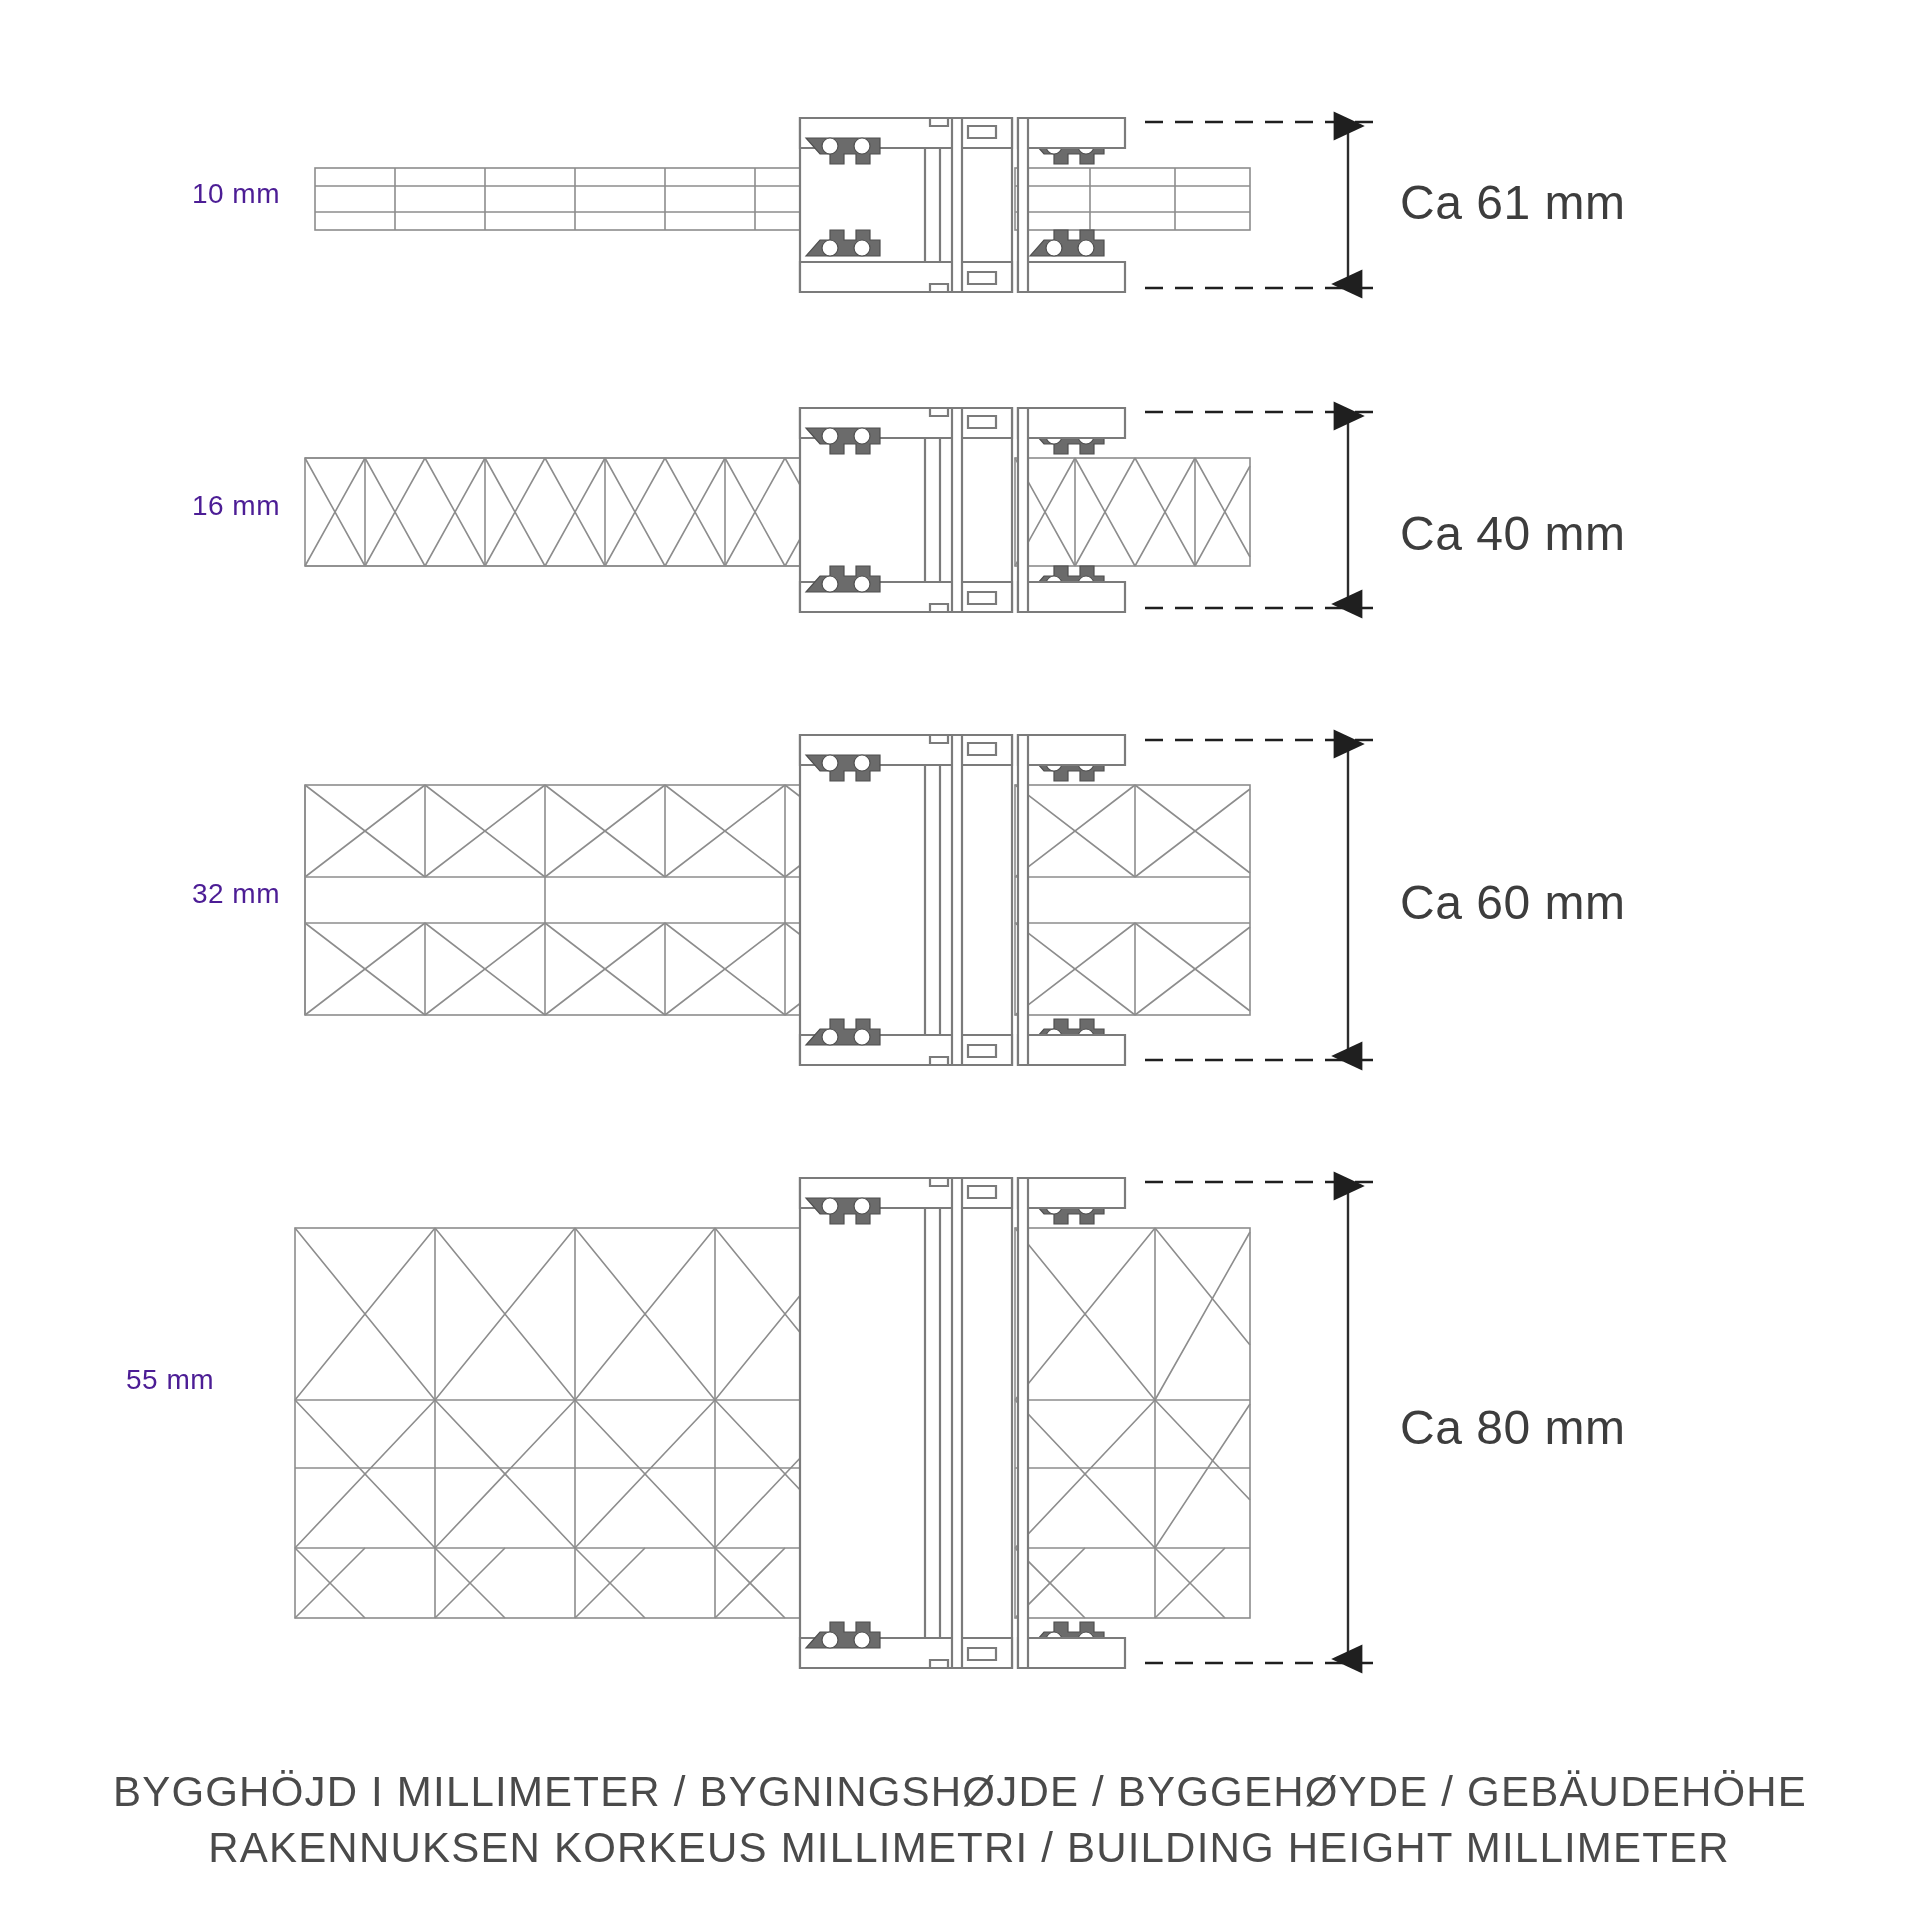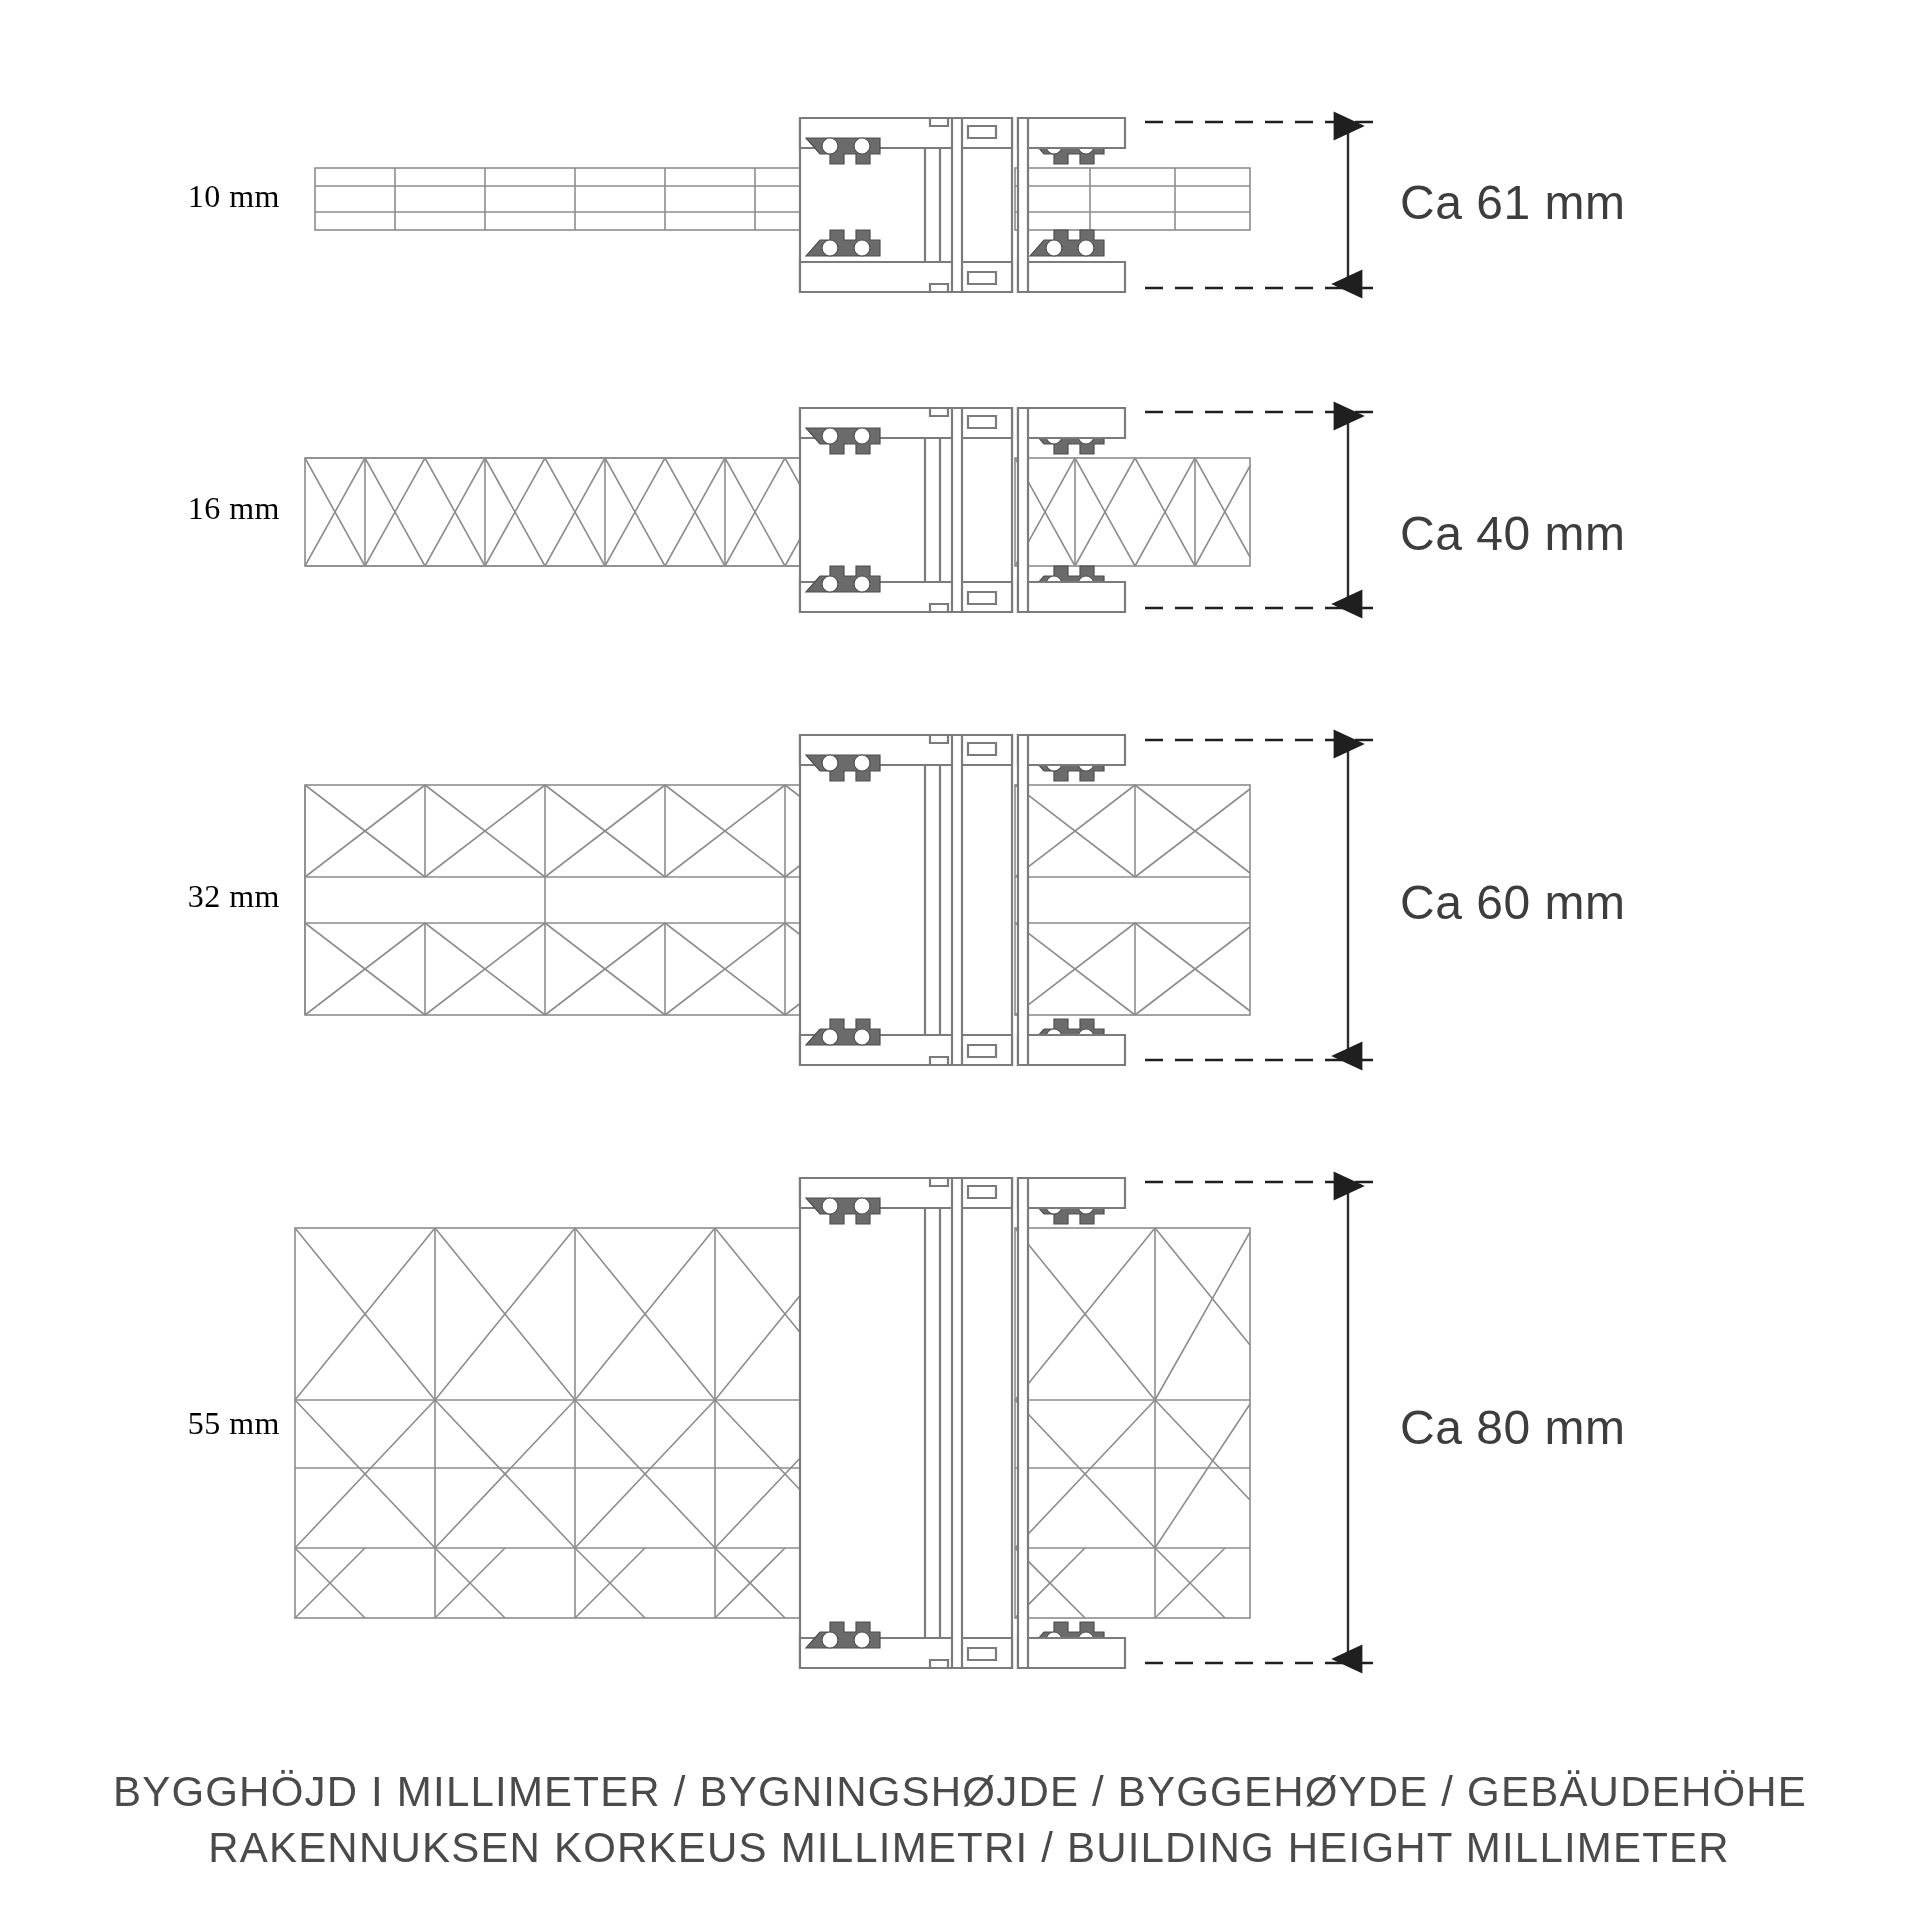--- a/index.html
+++ b/index.html
@@ -17,25 +17,24 @@
   }
   #sheet {
     position: absolute;
     left: 0; top: 0;
     width: 1920px;
     height: 1920px;
   }
   .left-label {
     position: absolute;
     text-align: right;
-    font-size: 32px;
+    font-size: 28px;
     letter-spacing: 0.5px;
-    color: #000000;
+    color: #4c1d95;
     white-space: nowrap;
-    font-family: Liberation Serif, serif;
   }
   .right-label {
     position: absolute;
     text-align: left;
     font-size: 48px;
     letter-spacing: 0.5px;
     color: #3d3d3d;
     white-space: nowrap;
   }
   .caption {
@@ -356,17 +355,17 @@
 
 <div class="left-label" style="left:60px; top:178px; width:220px;">10 mm</div>
 <div class="right-label" style="left:1400px; top:175px;">Ca 61 mm</div>
 
 <div class="left-label" style="left:60px; top:490px; width:220px;">16 mm</div>
 <div class="right-label" style="left:1400px; top:506px;">Ca 40 mm</div>
 
 <div class="left-label" style="left:60px; top:878px; width:220px;">32 mm</div>
 <div class="right-label" style="left:1400px; top:875px;">Ca 60 mm</div>
 
-<div class="left-label" style="left:60px; top:1405px; width:220px;">55 mm</div>
+<div class="left-label" style="left:60px; top:1364px; width:220px;text-align:center;">55 mm</div>
 <div class="right-label" style="left:1400px; top:1400px;">Ca 80 mm</div>
 
 <div class="caption line1">BYGGHÖJD I MILLIMETER  /  BYGNINGSHØJDE  /  BYGGEHØYDE  /  GEBÄUDEHÖHE</div>
 <div class="caption line2">RAKENNUKSEN KORKEUS MILLIMETRI  /  BUILDING HEIGHT MILLIMETER</div>
 
 </body></html>

